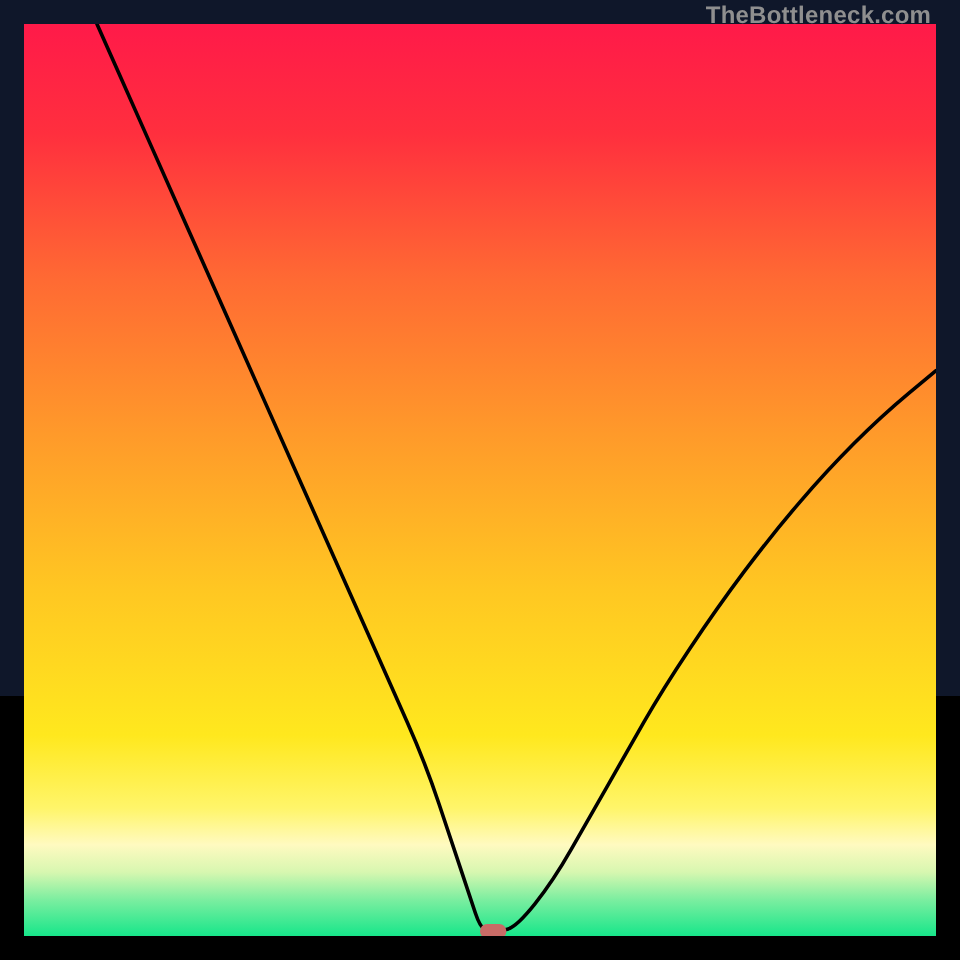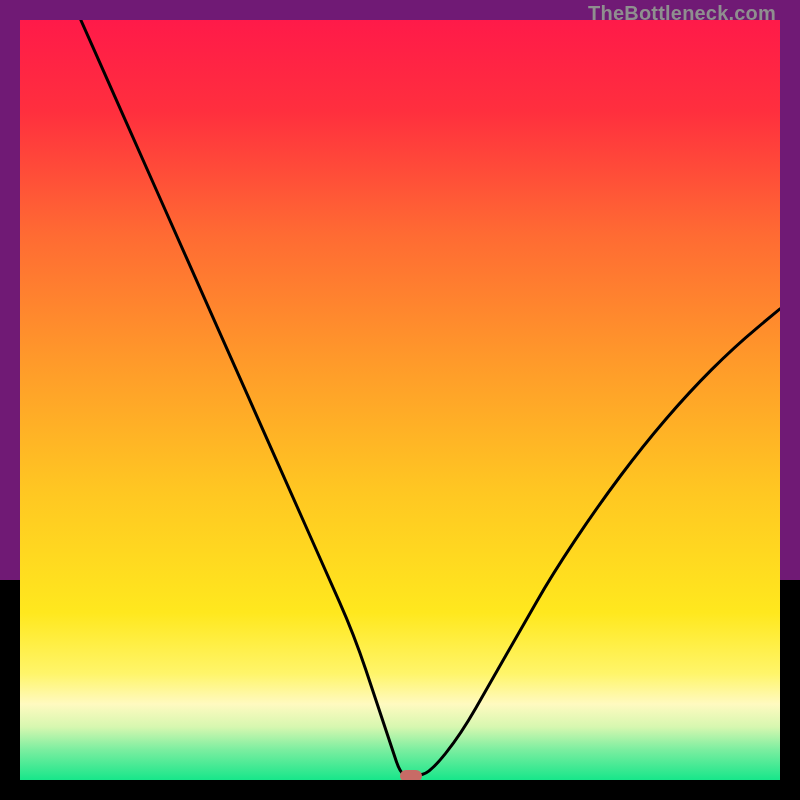--- a/index.html
+++ b/index.html
@@ -9,21 +9,21 @@
     height: 800px;
     background: #000;
     overflow: hidden;
   }
   .frame {
     position: absolute;
     left: 0;
     top: 0;
     width: 800px;
     height: 580px;
-    background: #701a75;
+    background: #0f172a;
   }
   .plot {
     position: absolute;
     left: 20px;
     top: 20px;
     width: 760px;
     height: 760px;
     overflow: hidden;
   }
   .gradient {

